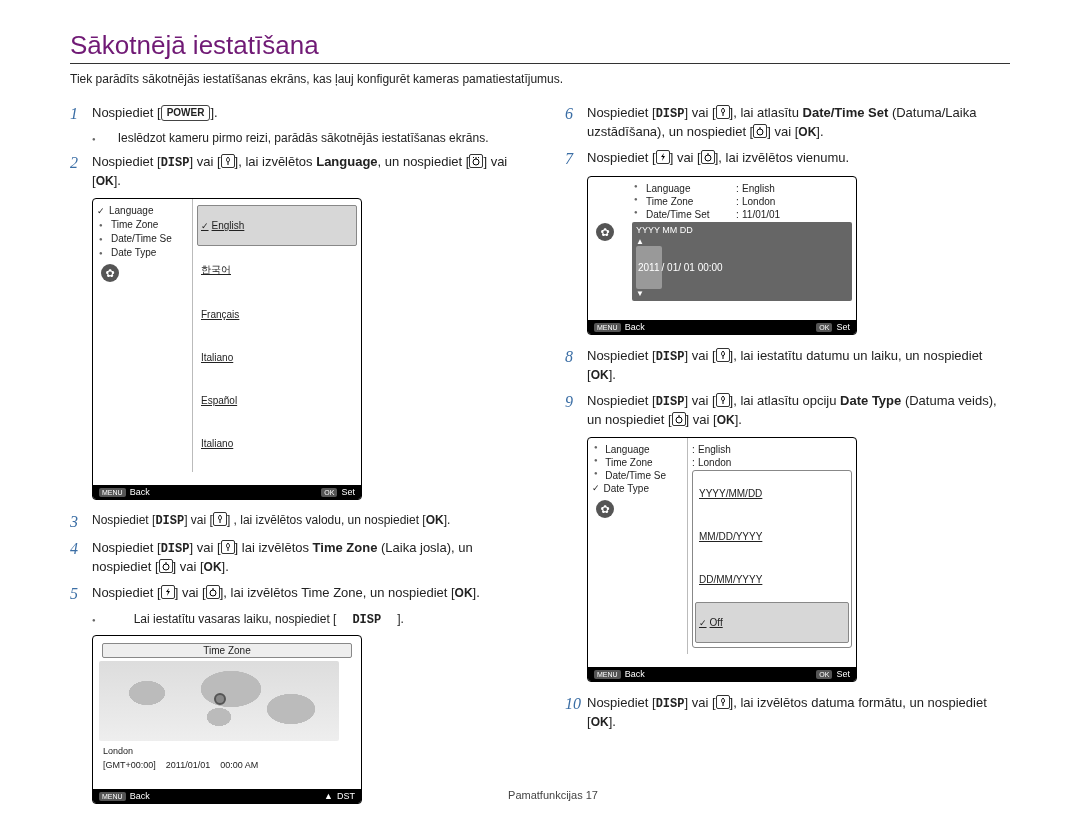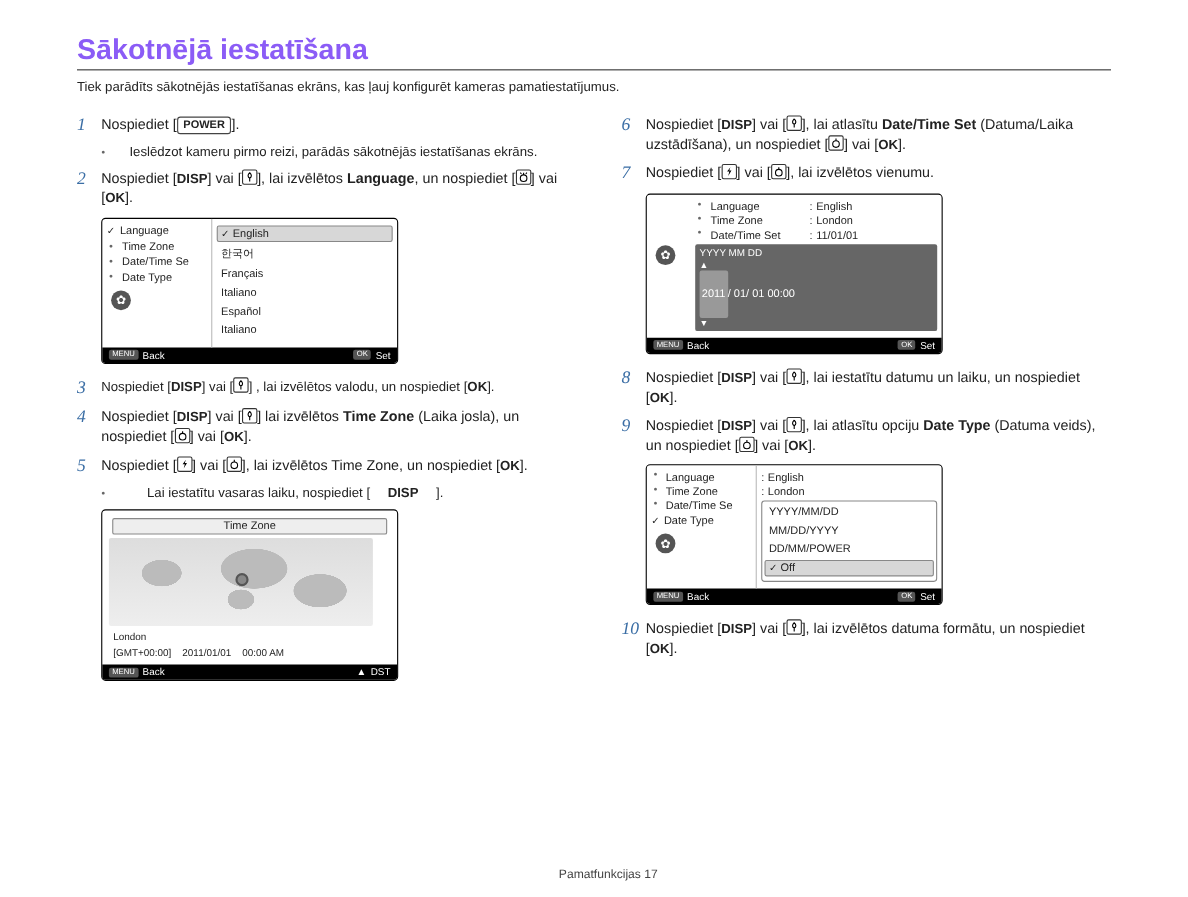--- a/index.html
+++ b/index.html
@@ -7,23 +7,23 @@
     font-family: Arial, Helvetica, sans-serif;
     font-size: 13px;
     color: #222;
     width: 1080px;
     height: 815px;
     padding: 30px 70px 20px 70px;
     background: #fff;
     position: relative;
   }
   .title {
-    color: #8b5cf6;
+    color: #701a75;
     font-size: 26px;
-    font-weight: bold;
+    font-weight: normal;
     margin-bottom: 2px;
   }
   .rule { border-bottom: 1px solid #333; margin-bottom: 8px; }
   .subtitle { font-size: 12px; margin-bottom: 18px; }
   .cols { display: flex; gap: 50px; }
   .col { flex: 1; }
   .step { display: flex; margin-bottom: 8px; }
   .num {
     font-style: italic;
     font-family: Georgia, serif;
@@ -40,21 +40,21 @@
   .label {
     border: 1px solid #444;
     border-radius: 3px;
     padding: 0 5px;
     font-size: 10px;
     font-weight: bold;
     display: inline-block;
     background:#fff;
     vertical-align: 1px;
   }
-  .disp { font-weight: bold; font-size:12px; }
+  .disp { font-weight: bold; font-size:12px;font-family:Liberation Mono, monospace; }
   .ok { font-weight: bold; font-size:12px; }
   .iconbox {
     display:inline-block; width:14px; height:14px; border:1px solid #333;
     border-radius:2px; vertical-align:-2px; position:relative; background:#fff;
   }
   .iconbox svg { position:absolute; left:1px; top:1px; }
   b { font-weight:bold; }
 
   
   .screen {
@@ -72,31 +72,31 @@
   }
   .screen-left .row { display:flex; align-items:center; margin-bottom:3px; }
   .tick { font-size:9px; margin-right:4px; width:8px; }
   .dot { font-size:6px; margin-right:6px; width:6px; margin-left:2px; color:#666; }
   .gear {
     width:18px; height:18px; border-radius:50%; background:#555; color:#fff;
     display:flex; align-items:center; justify-content:center;
     font-size:11px; margin:6px 0 0 4px;
   }
   .screen-right { flex:1; padding:6px 4px; }
-  .opt { padding:1px 3px; margin-bottom:2px; border:1px solid transparent; border-radius:2px; }
+  .opt { padding:14px 3px; margin-bottom:2px; border:1px solid transparent; border-radius:2px;text-decoration:underline; }
   .opt.sel { background:#d7d7d7; border:1px solid #888; }
   .opt .chk { font-size:9px; margin-right:3px; }
   .darkbox {
     background:#666; border-radius:2px; padding:3px 4px; color:#fff;
     margin-top:2px;
   }
   .darkbox .hl { background:#999; padding:16px 2px; border-radius:2px; display:inline-block; }
   .screen-footer {
-    background:#000; color:#fff; display:flex; align-items:center;
-    font-size:9px; padding:2px 6px; border-radius:0 0 3px 3px;
+    background:#000; color:#fff; display:flex; align-items:flex-end;
+    font-size:9px; padding:2px 6px; border-radius:0 0 3px 3px;margin-top:13px;
   }
   .screen-footer .btn {
     background:#555; color:#fff; border-radius:2px; font-size:7px;
     padding:1px 3px; margin-right:4px;
   }
   .screen-footer .spacer { flex:1; }
   .kvrow { display:flex; margin-bottom:2px; }
   .kvrow .k { width:90px; }
   .kvrow .c { width:6px; }
   .map {
@@ -375,21 +375,21 @@
               <span class="c">:</span>
               <span>English</span>
             </div>
           <div class="kvrow">
               <span class="c">:</span>
               <span>London</span>
             </div>
           <div style="border:1px solid #888; border-radius:3px; padding:2px; margin-top:2px;">
             <div class="opt"><span>YYYY/MM/DD</span></div>
             <div class="opt"><span>MM/DD/YYYY</span></div>
-            <div class="opt"><span>DD/MM/POWER</span></div>
+            <div class="opt"><span>DD/MM/YYYY</span></div>
             <div class="opt sel"><span class="chk">✓</span><span>Off</span></div>
           </div>
         </div>
       </div>
       <div class="screen-footer">
         <span class="btn">MENU</span>
           <span>Back</span>
         <span class="spacer"></span>
         <span class="btn">OK</span>
           <span>Set</span>

